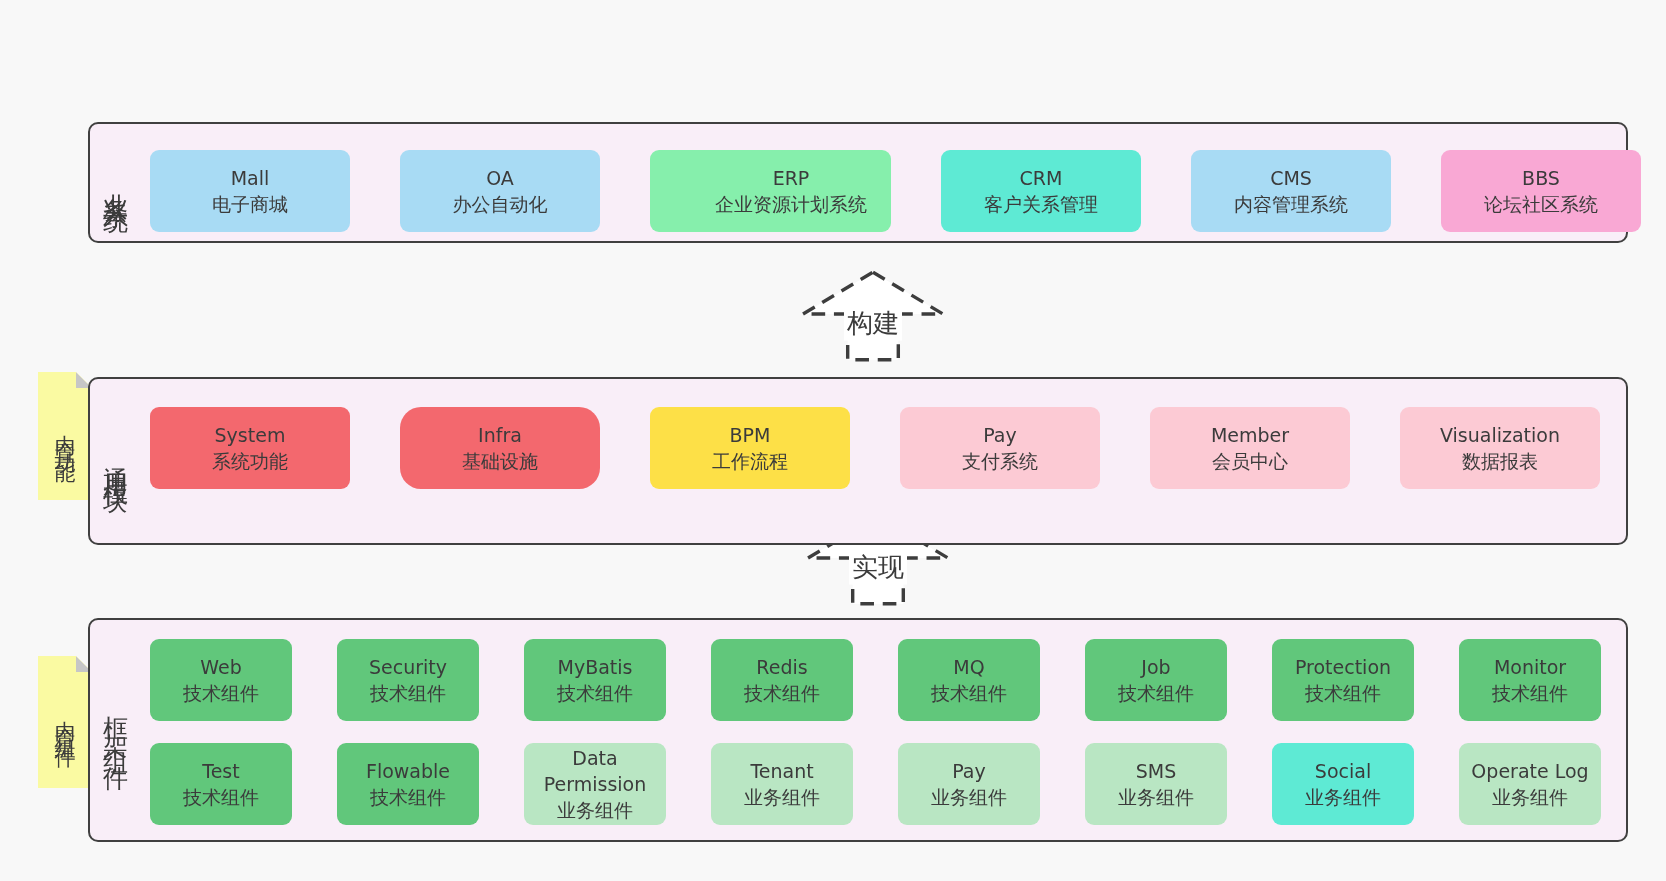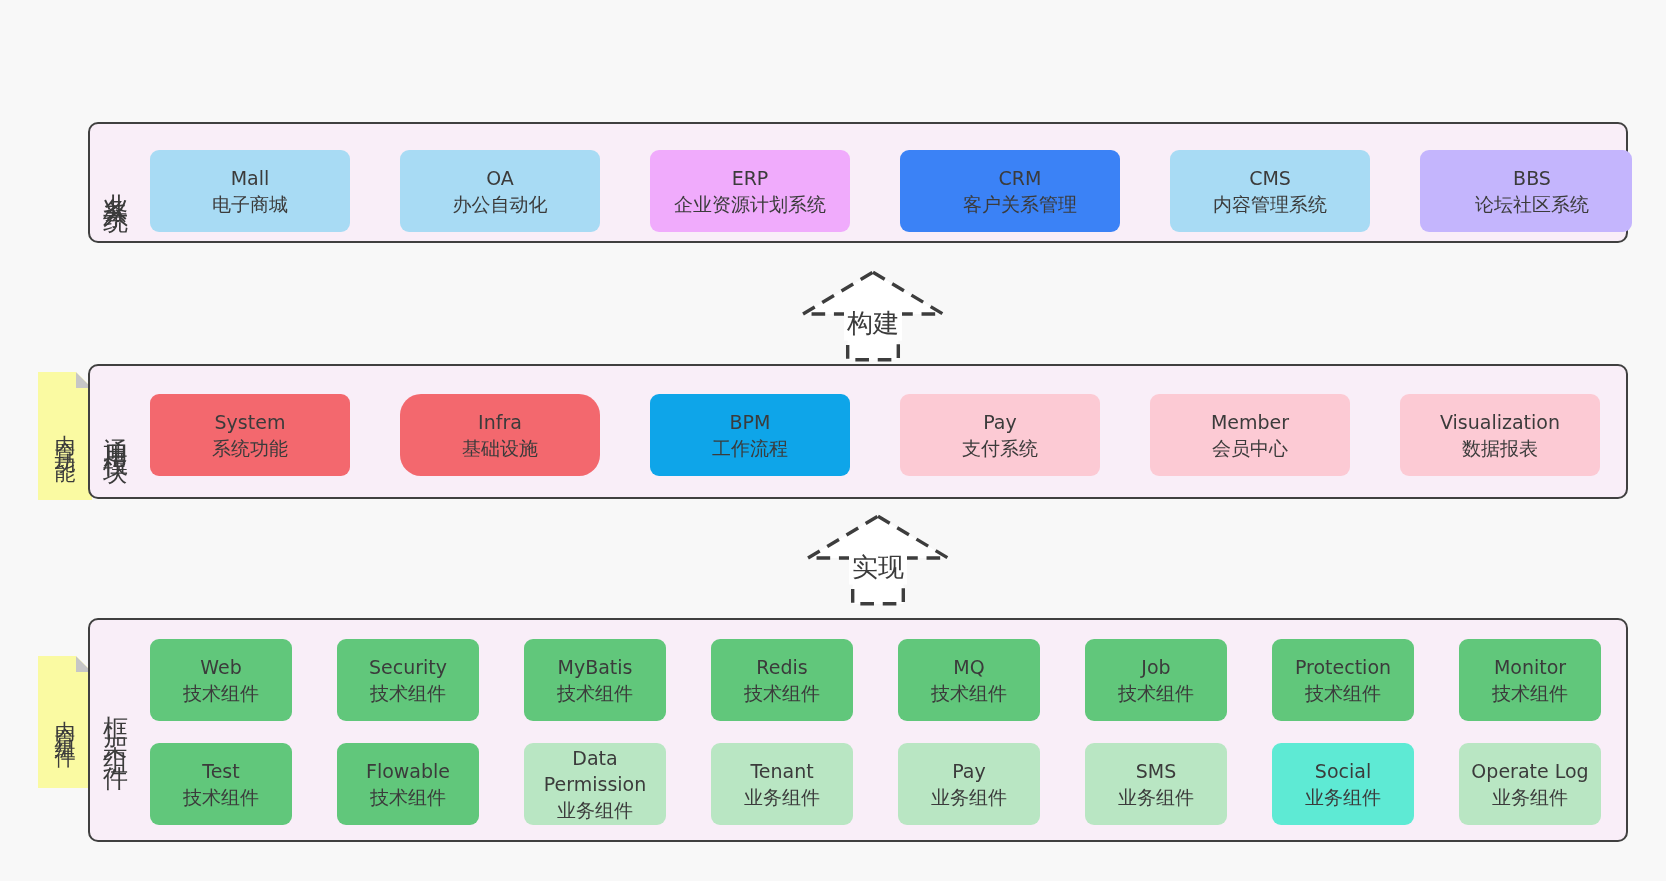--- a/index.html
+++ b/index.html
@@ -3,21 +3,21 @@
 <meta charset="utf-8">
 <style>
   html,body{margin:0;padding:0;background:var(--c-page_bg,#f8f8f8);}
   body{font-family:"DejaVu Sans","Liberation Sans",sans-serif;}
   .canvas{position:relative;width:1666px;height:881px;background:var(--c-page_bg,#f8f8f8);overflow:hidden;}
 
   .band{position:absolute;left:88px;width:1540px;box-sizing:border-box;
         background:var(--c-band_bg,#f9eef8);border:2.5px solid var(--c-band_border,#404040);
         border-radius:10px;z-index:2;}
   .band-1{top:122px;height:121px;}
-  .band-2{top:364px;height:135px;text-decoration:underline;}
+  .band-2{top:377px;height:168px;text-decoration:underline;}
   .band-3{top:618px;height:224px;}
 
   .band-label{position:absolute;left:9px;top:50%;transform:translateY(-50%);
         writing-mode:vertical-rl;text-orientation:upright;
         font-size:25px;color:var(--c-text,#3b3b3b);}
   .band-1 .band-label{letter-spacing:5px;}
   .band-2 .band-label{letter-spacing:7px;}
   .band-3 .band-label{letter-spacing:17px;}
 
   .row{position:absolute;left:60px;display:flex;}
@@ -72,33 +72,33 @@
     <div class="band-label">业务系统</div>
     <div class="row row-0">
         <div class="box" style="background: rgb(168, 219, 244);">
           <span>Mall</span>
           <span>电子商城</span>
         </div>
         <div class="box" style="background: rgb(168, 219, 244);">
           <span>OA</span>
           <span>办公自动化</span>
         </div>
-        <div class="box" style="background: #f0abfc;">
+        <div class="box" style="background: #86efac; padding-left: 41px;">
           <span>ERP</span>
           <span>企业资源计划系统</span>
         </div>
-        <div class="box" style="background: #3b82f6; padding-left: 20px;">
+        <div class="box" style="background: #5eead4;">
           <span>CRM</span>
           <span>客户关系管理</span>
         </div>
         <div class="box" style="background: rgb(168, 219, 244); text-align: center;">
           <span>CMS</span>
           <span>内容管理系统</span>
         </div>
-        <div class="box" style="background: #c4b5fd; padding-left: 12px;">
+        <div class="box" style="background: #f9a8d4;">
           <span>BBS</span>
           <span>论坛社区系统</span>
         </div>
       </div>
   </section>
 
   <div class="arrow arrow-1">
     <svg viewBox="0 0 150 98" aria-hidden="true">
       <polygon points="75,4 147,47 101,47 101,94 49,94 49,47 3,47"></polygon>
     </svg>
@@ -109,21 +109,21 @@
     <div class="band-label">通用模块</div>
     <div class="row row-0">
         <div class="box" style="background: rgb(243, 104, 110);">
           <span>System</span>
           <span>系统功能</span>
         </div>
         <div class="box" style="background: rgb(243, 104, 110); border-radius: 21px;">
           <span>Infra</span>
           <span>基础设施</span>
         </div>
-        <div class="box" style="background: #0ea5e9;">
+        <div class="box" style="background: #fde047;">
           <span>BPM</span>
           <span>工作流程</span>
         </div>
         <div class="box" style="background: rgb(252, 202, 212);">
           <span>Pay</span>
           <span>支付系统</span>
         </div>
         <div class="box" style="background: rgb(252, 202, 212);">
           <span>Member</span>
           <span>会员中心</span>

